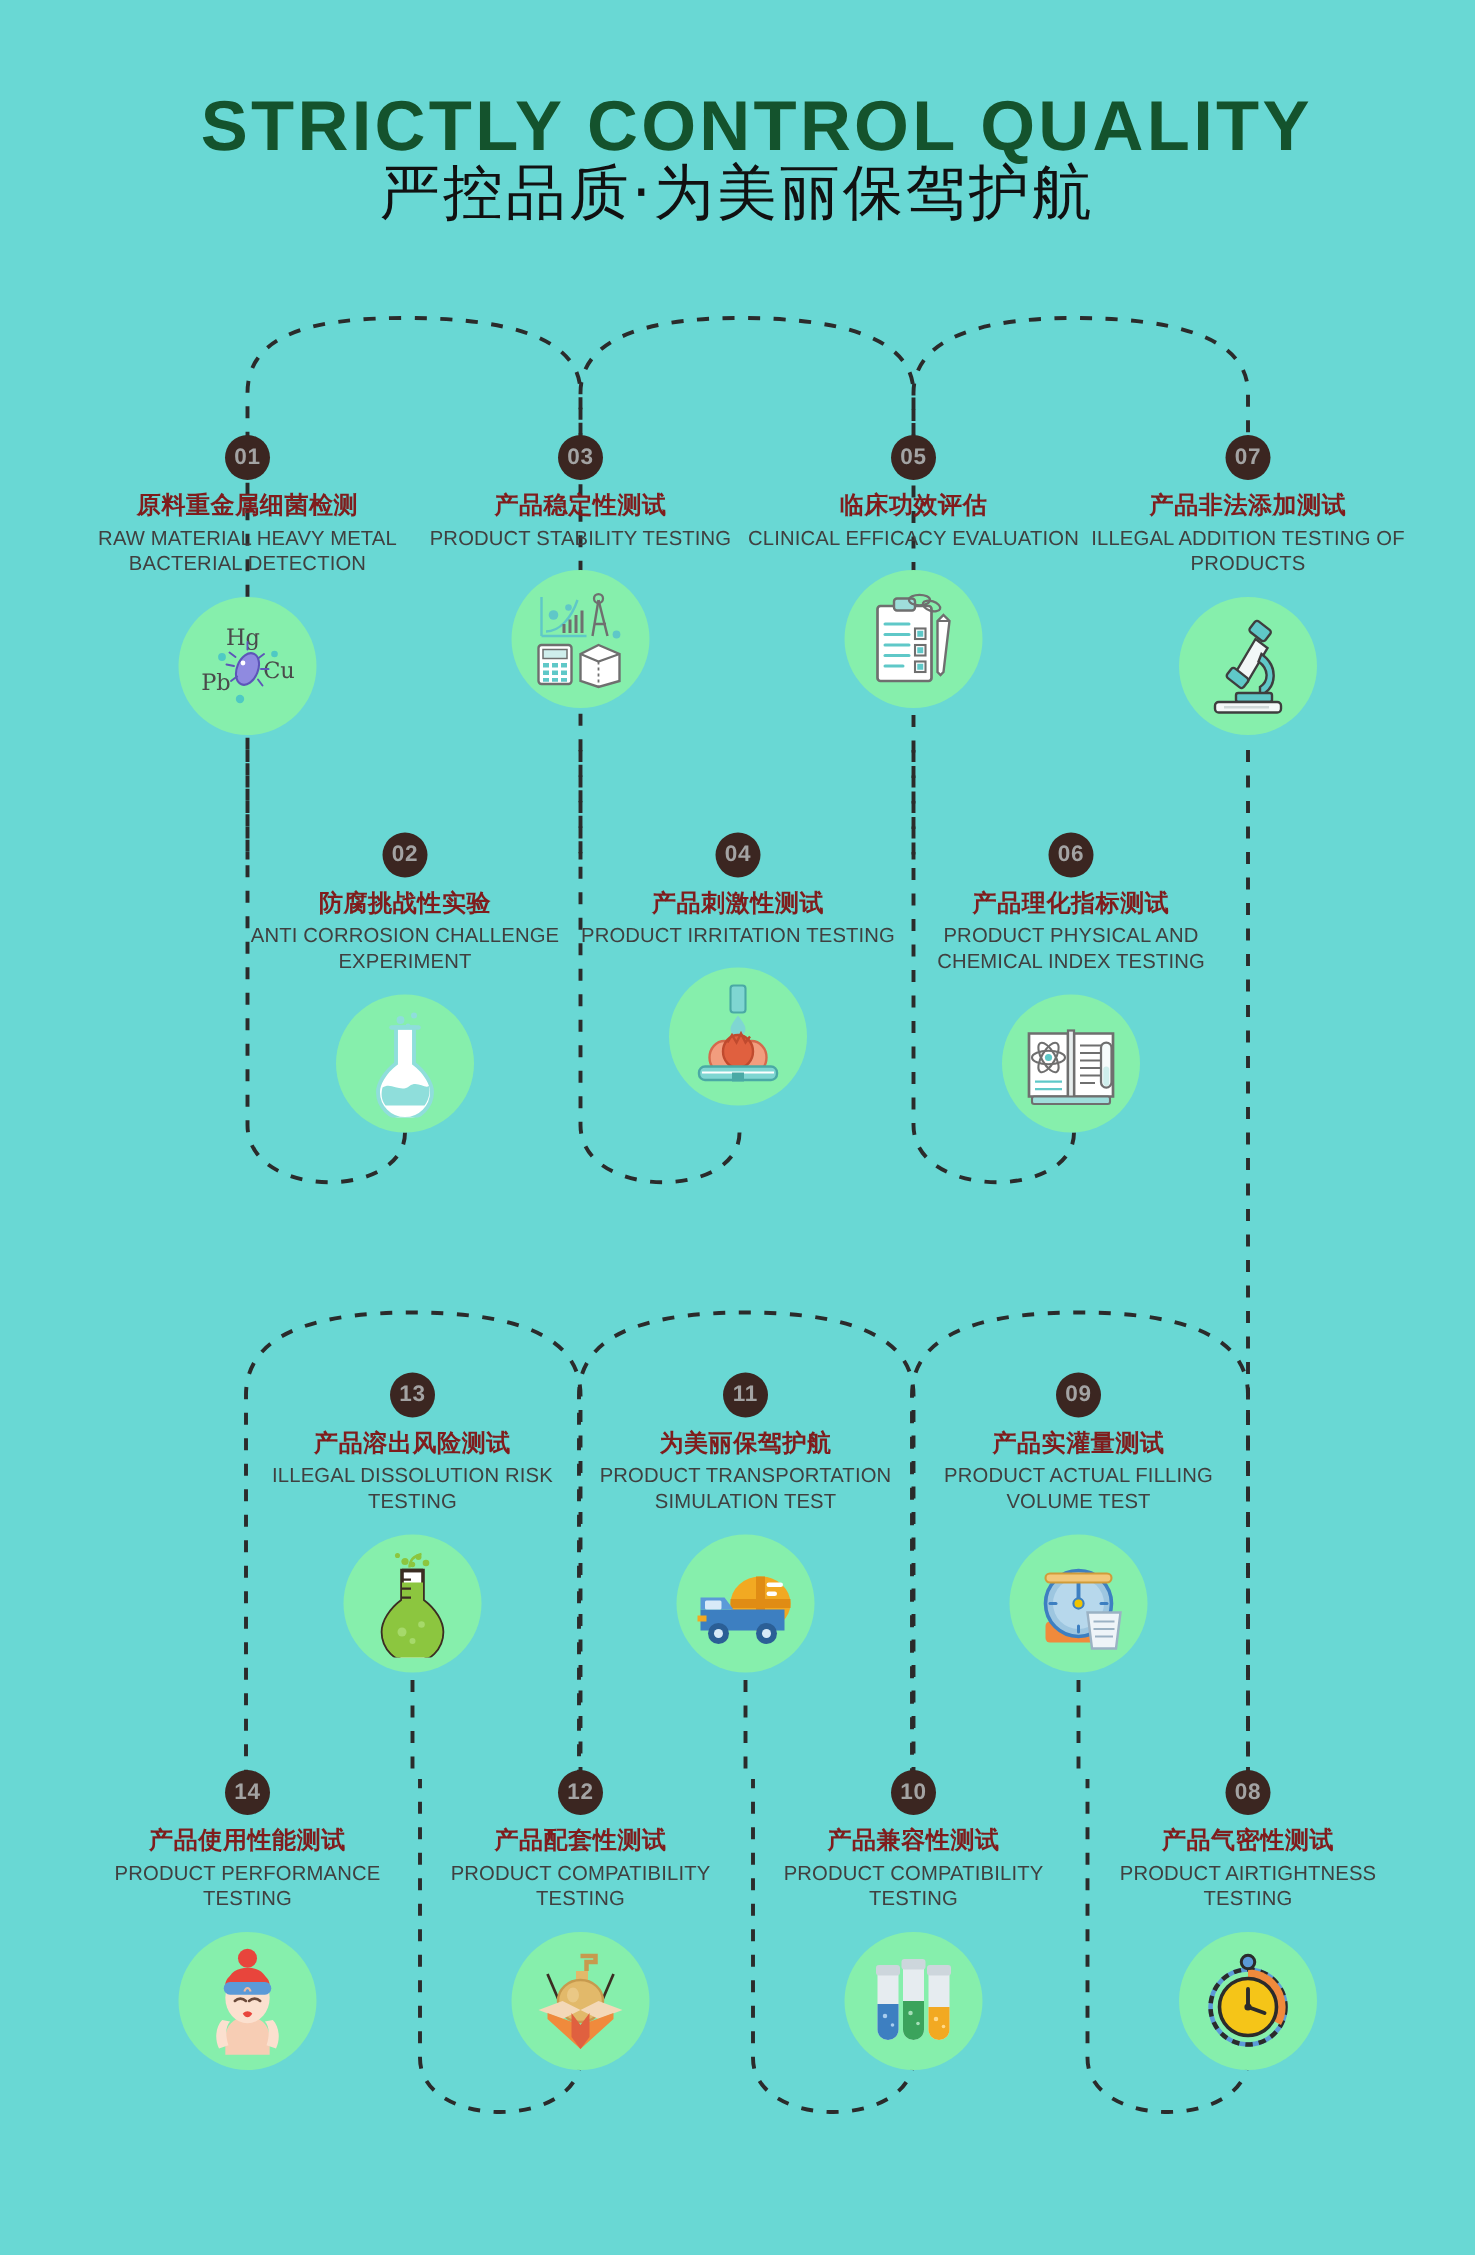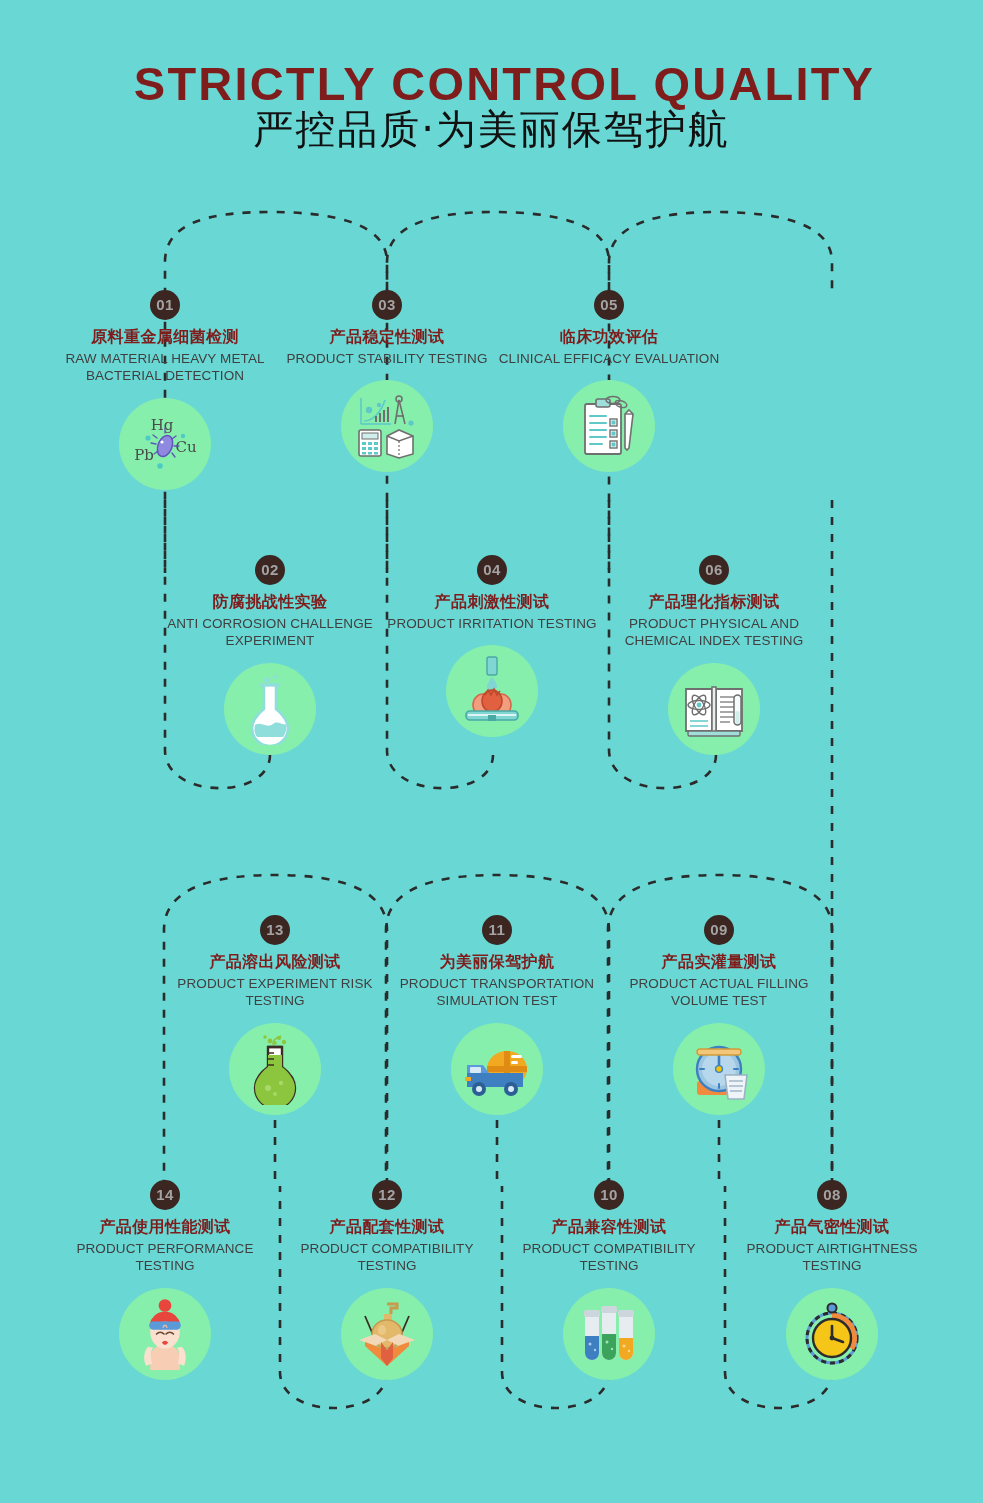--- a/index.html
+++ b/index.html
@@ -7,21 +7,21 @@
     width:983px;height:1503px;
     background:#69d8d4;
     font-family:"Liberation Sans","DejaVu Sans",sans-serif;
     overflow:hidden;position:relative;
   }
   #stage{position:relative;width:983px;height:1503px;}
 
   
   .header{position:absolute;left:0;top:0;width:983px;text-align:center;}
   .title-en{
-    font-size:47px;font-weight:bold;color:#7f1d1d;letter-spacing:2.2px;
+    font-size:47px;font-weight:bold;color:#14532d;letter-spacing:2.2px;
     margin-top:60px;line-height:1;
     font-family:"Liberation Sans","DejaVu Sans",sans-serif;
     padding-left:26px;
   }
   .title-cn{
     font-size:40px;color:#111;letter-spacing:2px;line-height:1.1;
     font-family:"DejaVu Sans","Liberation Sans",sans-serif;
   }
 
   
@@ -199,20 +199,36 @@
             <rect x="38.5" y="52.5" width="4" height="4"></rect>
           </g>
         <path d="M56,20 L60,24 L56,58 L54,60 L52,58 L52,24 Z" fill="#ffffff" stroke="#6f6f6f" stroke-width="1.6"></path>
         <path d="M52,24 L60,24" stroke="#6f6f6f" stroke-width="1.4"></path>
         <ellipse cx="40" cy="10" rx="7" ry="3.5" fill="none" stroke="#6f6f6f" stroke-width="1.5"></ellipse>
         <ellipse cx="48" cy="14" rx="6" ry="3.2" fill="none" stroke="#6f6f6f" stroke-width="1.5" transform="rotate(18 48 14)"></ellipse>
       </svg>
     </div>
   </div>
 
+  <div class="node" style="left:717px;top:290px;">
+    <div class="badge">07</div>
+    <div class="label-cn">产品非法添加测试</div>
+    <div class="label-en">ILLEGAL ADDITION TESTING OF PRODUCTS</div>
+    <div class="icon-wrap">
+      <svg width="72" height="72" viewBox="0 0 72 72">
+        <rect x="38" y="8" width="13" height="9" rx="2" fill="#5fc8c8" stroke="#3e3e3e" stroke-width="1.6" transform="rotate(38 44 12)"></rect>
+        <path d="M41,18 L28,40 L36,46 L49,24 Z" fill="#f2f7f7" stroke="#3e3e3e" stroke-width="1.6"></path>
+        <rect x="22" y="40" width="14" height="8" rx="2" fill="#5fc8c8" stroke="#3e3e3e" stroke-width="1.6" transform="rotate(38 29 44)"></rect>
+        <path d="M45,28 C56,36 56,50 44,56 L44,50 C50,46 50,38 43,33 Z" fill="#5fc8c8" stroke="#3e3e3e" stroke-width="1.6"></path>
+        <rect x="28" y="54" width="24" height="6" rx="1.5" fill="#5fc8c8" stroke="#3e3e3e" stroke-width="1.6"></rect>
+        <rect x="14" y="60" width="44" height="7" rx="2.5" fill="#f4f8f8" stroke="#3e3e3e" stroke-width="1.6"></rect>
+        <line x1="20" y1="63.5" x2="50" y2="63.5" stroke="#cfd8d8" stroke-width="1.6"></line>
+      </svg>
+    </div>
+  </div>
 
   <div class="node" style="left:155px;top:555px;">
     <div class="badge">02</div>
     <div class="label-cn">防腐挑战性实验</div>
     <div class="label-en">ANTI CORROSION CHALLENGE EXPERIMENT</div>
     <div class="icon-wrap">
       <svg width="72" height="72" viewBox="0 0 72 72">
         <path d="M30,12 L30,36 C22,42 18,50 18,55 A18,18 0 0 0 54,55 C54,50 50,42 42,36 L42,12 Z" fill="#ffffff" stroke="#8fdedb" stroke-width="2.6"></path>
         <path d="M21,52 C27,48 33,56 39,51 C44,47 49,53 52,51 C53,55 52,60 49,64 L23,64 C20,60 20,56 21,52 Z" fill="#8fdedb"></path>
         <line x1="27" y1="12" x2="45" y2="12" stroke="#8fdedb" stroke-width="3" stroke-linecap="round"></line>
@@ -272,21 +288,21 @@
         <path d="M10,58 L34,62 L34,58 Z" fill="#5fc8c8"></path>
         <path d="M62,58 L38,62 L38,58 Z" fill="#5fc8c8"></path>
         <rect x="10" y="58" width="52" height="5" rx="1.5" fill="#9fdedb" stroke="#6f6f6f" stroke-width="1.4"></rect>
       </svg>
     </div>
   </div>
 
   <div class="node" style="left:160px;top:915px;">
     <div class="badge">13</div>
     <div class="label-cn">产品溶出风险测试</div>
-    <div class="label-en">PRODUCT EXPERIMENT RISK TESTING</div>
+    <div class="label-en">ILLEGAL DISSOLUTION RISK TESTING</div>
     <div class="icon-wrap">
       <svg width="72" height="72" viewBox="0 0 72 72">
         <path d="M29,14 L29,34 C21,40 16,48 16,55 A20,20 0 0 0 56,55 C56,48 51,40 43,34 L43,14 Z" fill="#ffffff" stroke="#3b2d22" stroke-width="2.4"></path>
         <path d="M29,22 L29,34 C21,40 16,48 16,55 A20,20 0 0 0 56,55 C56,48 51,40 43,34 L43,22 Z" fill="#8cc63f"></path>
         <path d="M29,14 L43,14" stroke="#3b2d22" stroke-width="2.4"></path>
         <g stroke="#3b2d22" stroke-width="1.5">
           <line x1="29" y1="20" x2="35" y2="20"></line>
             <line x1="29" y1="26" x2="35" y2="26"></line>
             <line x1="29" y1="32" x2="35" y2="32"></line>
         </g>

